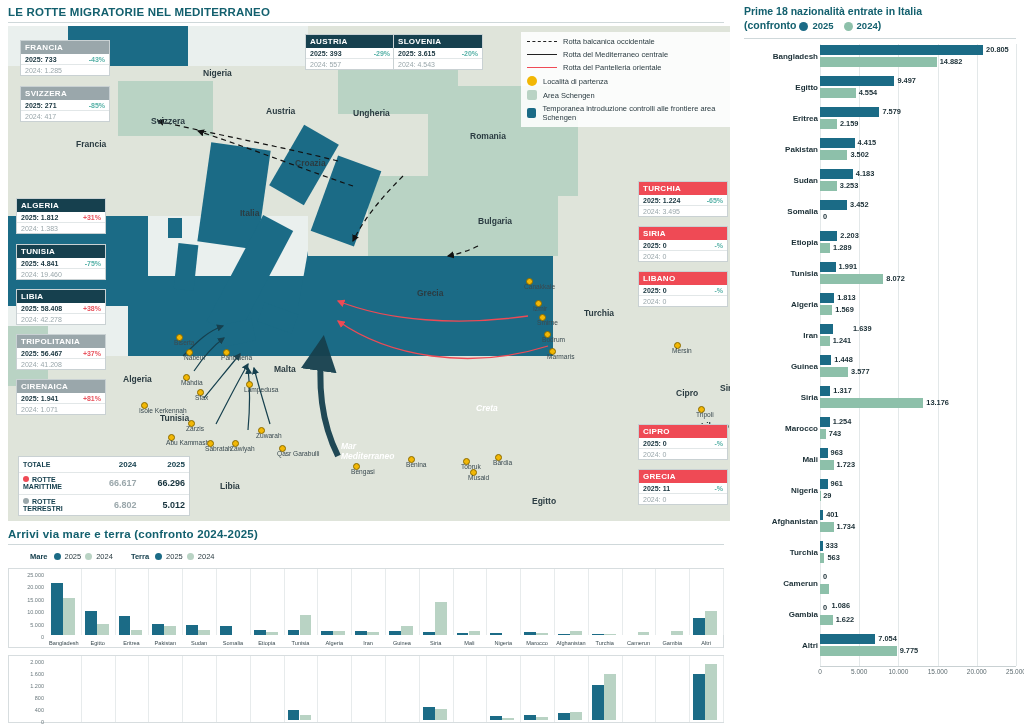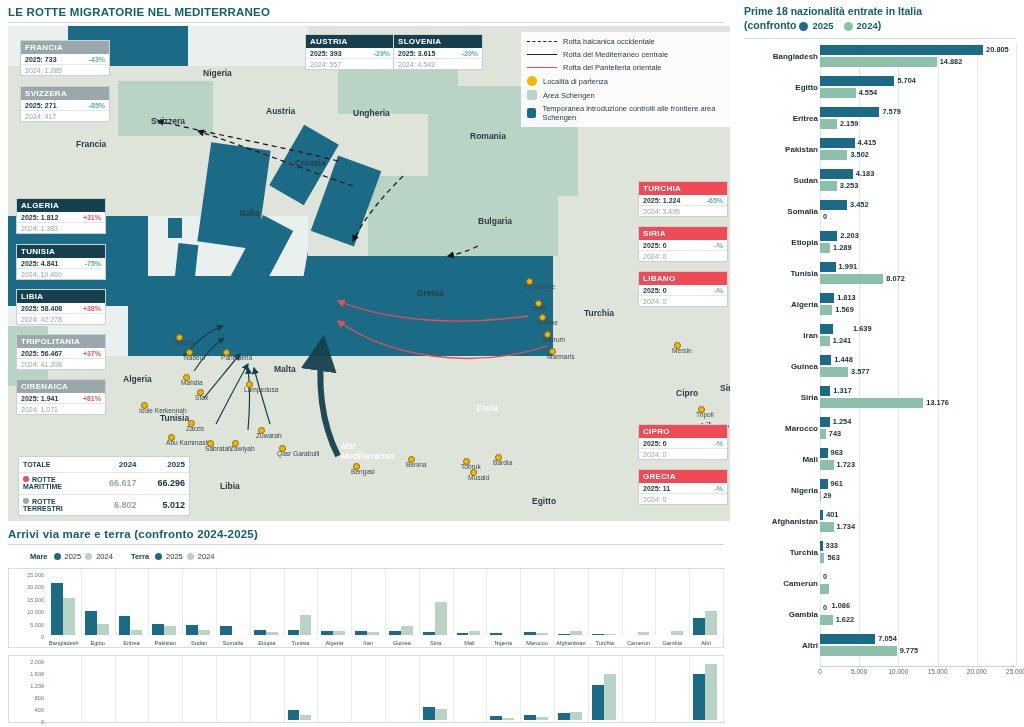--- a/index.html
+++ b/index.html
@@ -636,21 +636,21 @@
             <div class="rbar a" style="width: 163.111px;"></div>
             <div class="rval a" style="left: 166.111px;">20.805</div>
             <div class="rbar b" style="width: 116.675px;"></div>
             <div class="rval b" style="left: 119.675px;">14.882</div>
           </div>
         </div>
         <div class="rrow" style="top: 31px; height: 31px;">
           <div class="rname">Egitto</div>
           <div class="rbars">
             <div class="rbar a" style="width: 74.4565px;"></div>
-            <div class="rval a" style="left: 77.4565px;">5.704</div>
+            <div class="rval a" style="left: 77.4565px;">9.497</div>
             <div class="rbar b" style="width: 35.7034px;"></div>
             <div class="rval b" style="left: 38.7034px;">4.554</div>
           </div>
         </div>
         <div class="rrow" style="top: 62px; height: 31px;">
           <div class="rname">Eritrea</div>
           <div class="rbars">
             <div class="rbar a" style="width: 59.4194px;"></div>
             <div class="rval a" style="left: 62.4194px;">7.579</div>
             <div class="rbar b" style="width: 16.9266px;"></div>

